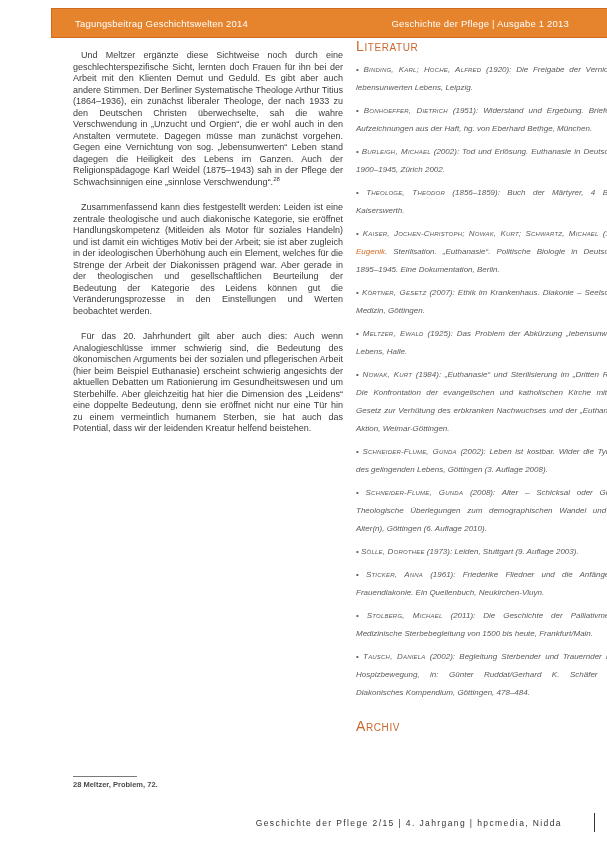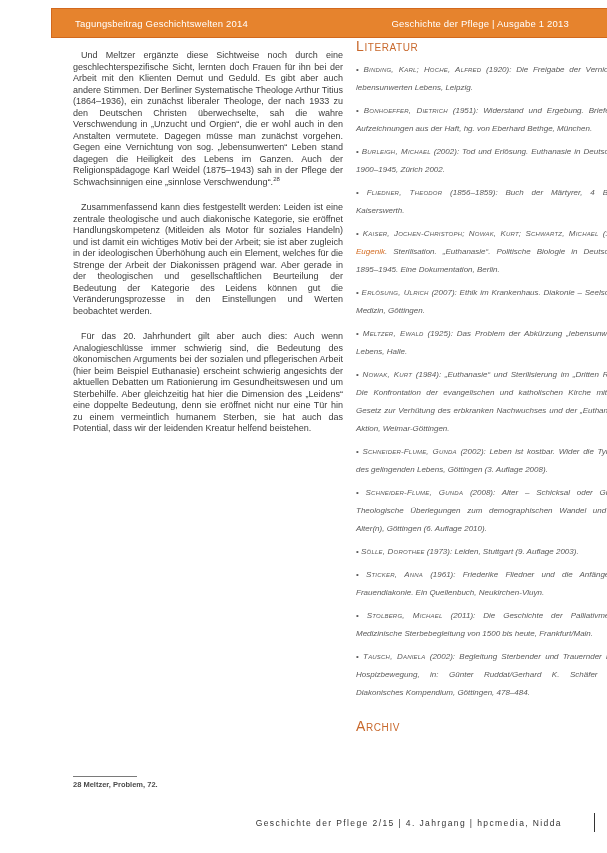--- a/index.html
+++ b/index.html
@@ -78,23 +78,23 @@
     <p>Zusammenfassend kann dies festgestellt werden: Leiden ist eine zentrale theologische und auch diakonische Kategorie, sie eröffnet Handlungskompetenz (Mitleiden als Motor für soziales Handeln) und ist damit ein wichtiges Motiv bei der Arbeit; sie ist aber zugleich in der ideologischen Überhöhung auch ein Element, welches für die Strenge der Arbeit der Diakonissen prägend war. Aber gerade in der theologischen und gesellschaftlichen Beurteilung der Bedeutung der Kategorie des Leidens können gut die Veränderungsprozesse in den Einstellungen und Werten beobachtet werden.</p>
     <p>Für das 20. Jahrhundert gilt aber auch dies: Auch wenn Analogieschlüsse immer schwierig sind, die Bedeutung des ökonomischen Arguments bei der sozialen und pflegerischen Arbeit (hier beim Beispiel Euthanasie) erscheint schwierig angesichts der aktuellen Debatten um Rationierung im Gesundheitswesen und um Sterbehilfe. Aber gleichzeitig hat hier die Dimension des „Leidens“ eine doppelte Bedeutung, denn sie eröffnet nicht nur eine Tür hin zu einem vermeintlich humanem Sterben, sie hat auch das Potential, dass wir der leidenden Kreatur helfend beistehen.</p>
   </section>
 
   <section class="col-right">
     <h2 class="sec-heading">Literatur</h2>
     <ul class="ref-list">
       <li><span class="au">Binding, Karl; Hoche, Alfred</span><span> (1920): Die Freigabe der Vernichtung lebensunwerten Lebens, Leipzig.</span></li>
       <li><span class="au">Bonhoeffer, Dietrich</span><span> (1951): Widerstand und Ergebung. Briefe und Aufzeichnungen aus der Haft, hg. von Eberhard Bethge, München.</span></li>
       <li><span class="au">Burleigh, Michael</span><span> (2002): Tod und Erlösung. Euthanasie in Deutschland 1900–1945, Zürich 2002.</span></li>
-      <li><span class="au">Fliedner, Theodor</span><span> (1856–1859): Buch der Märtyrer, 4 Bände, Kaiserswerth.</span></li>
+      <li><span class="au">Theologe, Theodor</span><span> (1856–1859): Buch der Märtyrer, 4 Bände, Kaiserswerth.</span></li>
       <li><span class="au">Kaiser, Jochen-Christoph; Nowak, Kurt; Schwartz, Michael</span><span> (1992): </span><span class="hl">Eugenik</span><span>. Sterilisation. „Euthanasie“. Politische Biologie in Deutschland 1895–1945. Eine Dokumentation, Berlin.</span></li>
-      <li><span class="au">Erlösung, Ulrich</span><span> (2007): Ethik im Krankenhaus. Diakonie – Seelsorge – Medizin, Göttingen.</span></li>
+      <li><span class="au">Körtner, Gesetz</span><span> (2007): Ethik im Krankenhaus. Diakonie – Seelsorge – Medizin, Göttingen.</span></li>
       <li><span class="au">Meltzer, Ewald</span><span> (1925): Das Problem der Abkürzung „lebensunwerten“ Lebens, Halle.</span></li>
       <li><span class="au">Nowak, Kurt</span><span> (1984): „Euthanasie“ und Sterilisierung im „Dritten Reich“. Die Konfrontation der evangelischen und katholischen Kirche mit dem Gesetz zur Verhütung des erbkranken Nachwuchses und der „Euthanasie“-Aktion, Weimar-Göttingen.</span></li>
       <li><span class="au">Schneider-Flume, Gunda</span><span> (2002): Leben ist kostbar. Wider die Tyrannei des gelingenden Lebens, Göttingen (3. Auflage 2008).</span></li>
       <li><span class="au">Schneider-Flume, Gunda</span><span> (2008): Alter – Schicksal oder Gnade? Theologische Überlegungen zum demographischen Wandel und zum Alter(n), Göttingen (6. Auflage 2010).</span></li>
       <li><span class="au">Sölle, Dorothee</span><span> (1973): Leiden, Stuttgart (9. Auflage 2003).</span></li>
       <li><span class="au">Sticker, Anna</span><span> (1961): Friederike Fliedner und die Anfänge der Frauendiakonie. Ein Quellenbuch, Neukirchen-Vluyn.</span></li>
       <li><span class="au">Stolberg, Michael</span><span> (2011): Die Geschichte der Palliativmedizin. Medizinische Sterbebegleitung von 1500 bis heute, Frankfurt/Main.</span></li>
       <li><span class="au">Tausch, Daniela</span><span> (2002): Begleitung Sterbender und Trauernder in der Hospizbewegung, in: Günter Ruddat/Gerhard K. Schäfer (Hg.), Diakonisches Kompendium, Göttingen, 478–484.</span></li>
     </ul>
     <h2 class="sec-heading">Archiv</h2>

